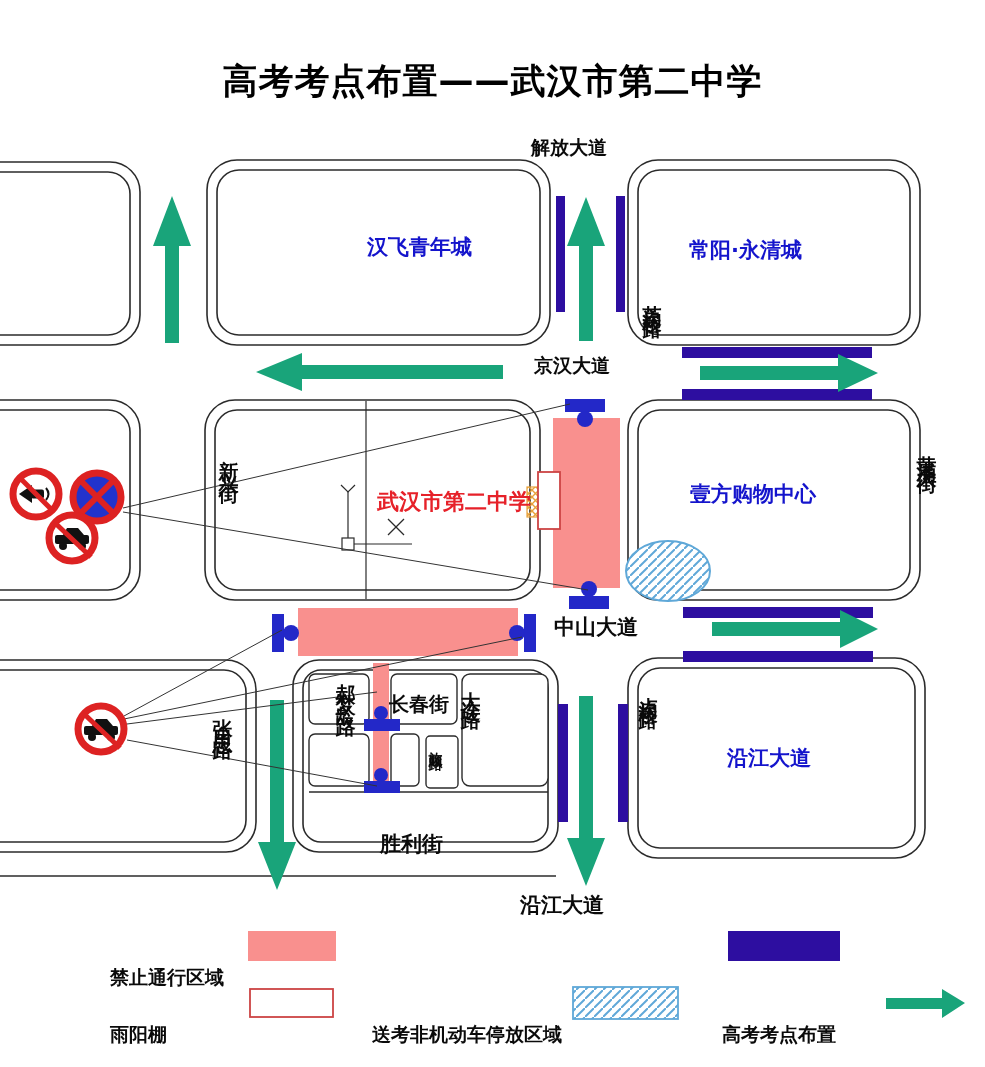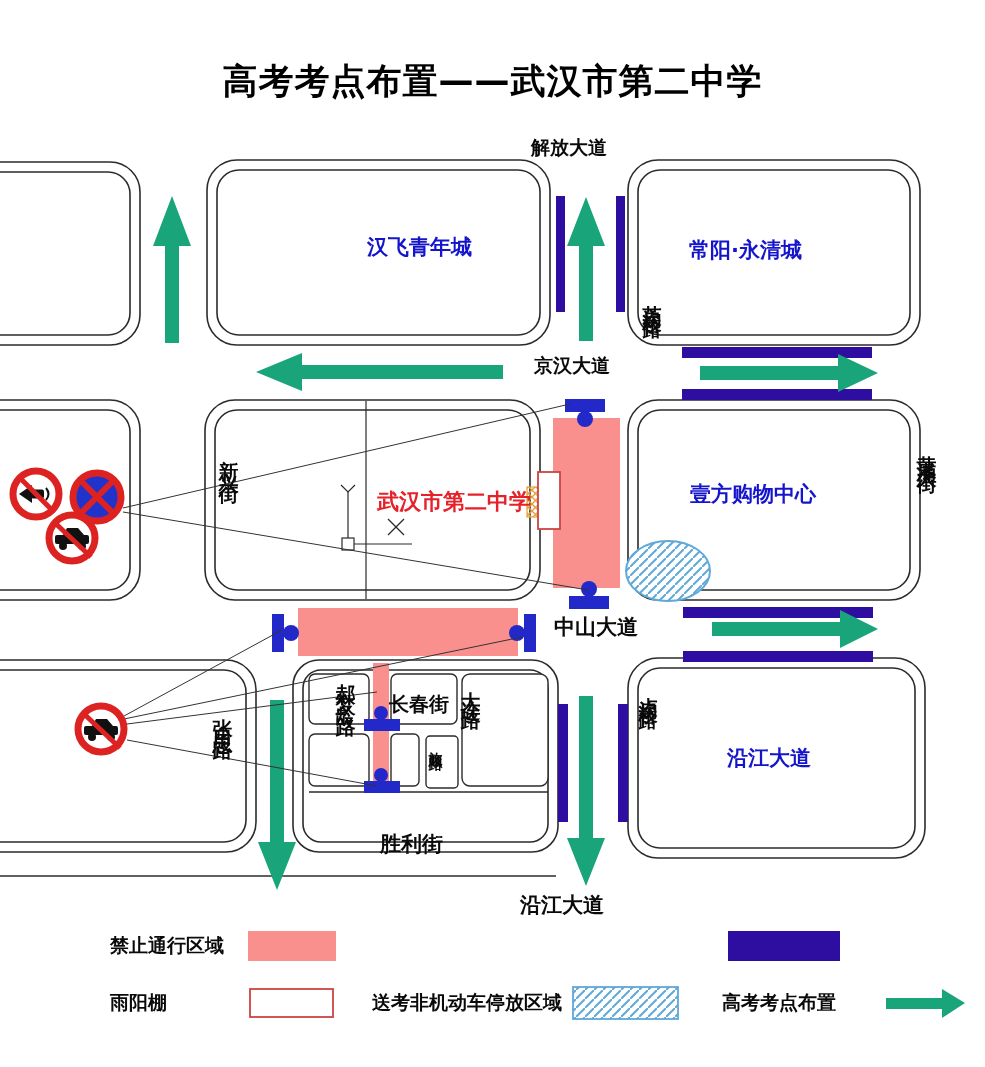--- a/index.html
+++ b/index.html
@@ -5,21 +5,21 @@
   html,body{margin:0;padding:0;background:#fff;}
   #map{position:relative;width:985px;height:1067px;background:#fff;overflow:hidden;
        font-family:"DejaVu Sans",sans-serif;}
   #map svg{position:absolute;left:0;top:0;}
   .lbl{position:absolute;white-space:nowrap;color:#0a0a0a;font-weight:bold;line-height:1;}
   .title{width:985px;text-align:center;font-size:35px;letter-spacing:1px;color:#000;}
   .road{font-size:19px;}
   .vert{writing-mode:vertical-rl;text-orientation:upright;}
   .blockname{font-size:21px;color:var(--block-label-blue);}
   .schoolname{font-size:22px;color:var(--school-label-red);}
-  .legendtxt{font-size:19px;}
+  .legendtxt{font-size:19px;margin-top:32px;}
 </style>
 </head>
 <body>
 
 <div id="map">
 
 <svg width="985" height="1067" viewBox="0 0 985 1067">
   <defs>
     <pattern id="hatchBlue" width="9" height="9" patternUnits="userSpaceOnUse">
       <path d="M0,9 L9,0" stroke="#5FA8D8" stroke-width="2"></path>

